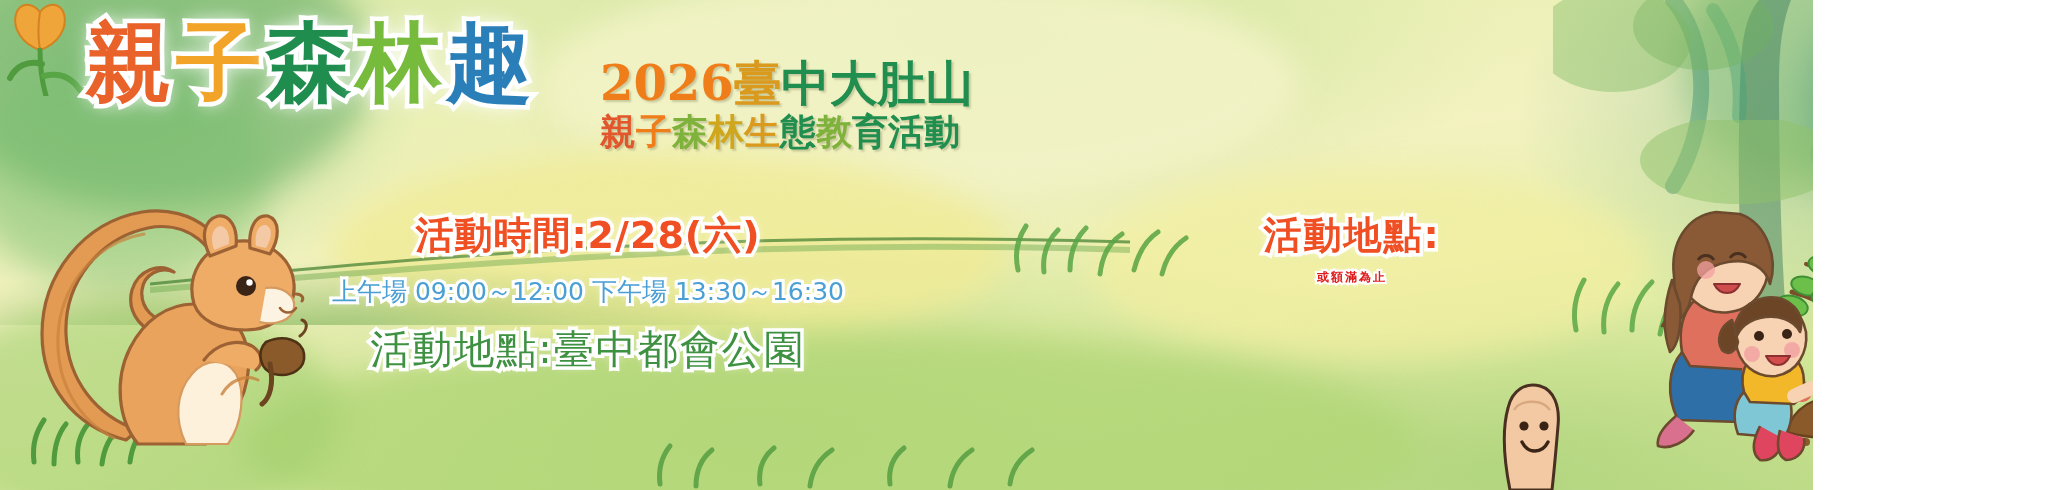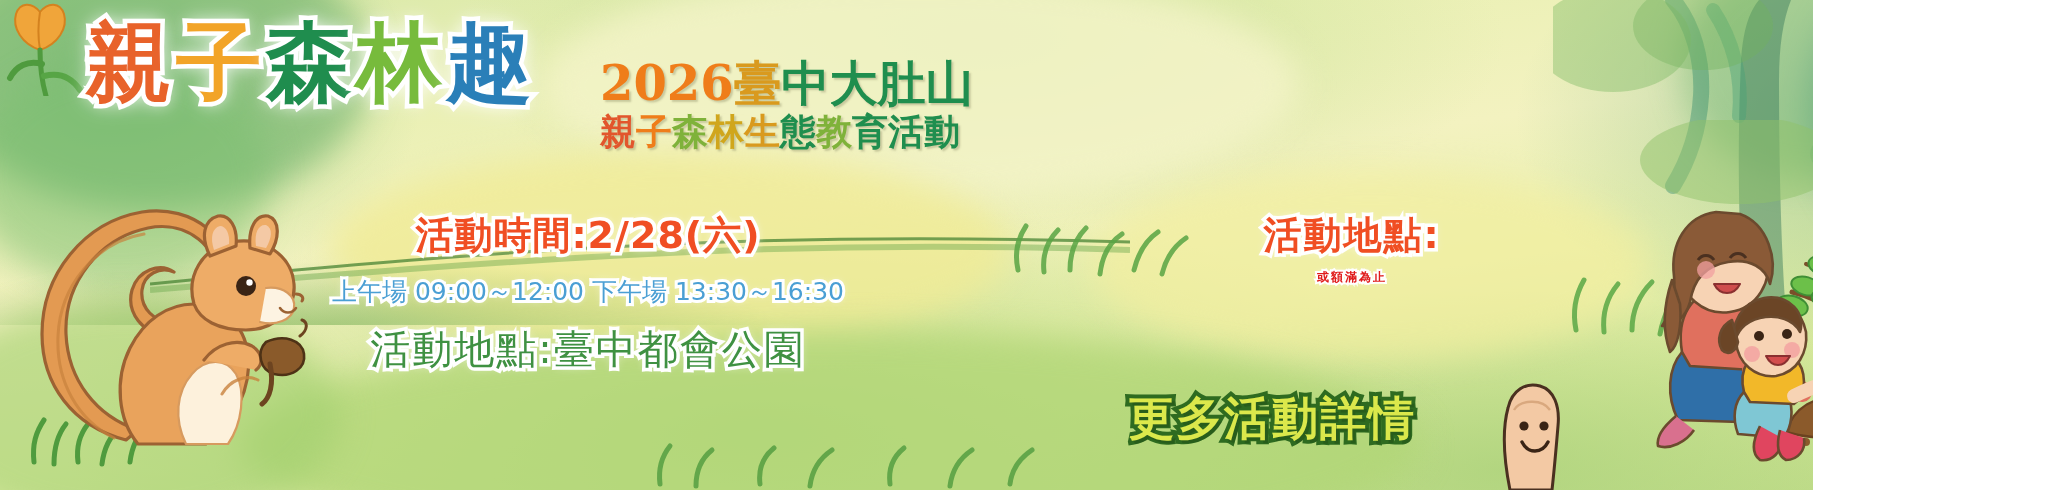--- a/index.html
+++ b/index.html
@@ -339,21 +339,20 @@
     <div class="line l-time">活動時間:2/28(六)</div>
     <div class="line l-sessions">上午場  09:00～12:00  下午場  13:30～16:30</div>
     <div class="line l-place">活動地點:臺中都會公園</div>
   </div>
 
   <div class="info-right">
     <div class="line l-reg-title">活動地點:</div>
     <div class="line l-note">或額滿為止</div>
   </div>
 
-  <div class="l-cta">更多活動詳情</div>
 
   <svg class="finger" viewBox="0 0 105 108">
     <g stroke="#4a3020" stroke-width="3" stroke-linejoin="round">
       <path d="M30 108 C 24 78, 22 48, 28 26 C 32 8, 46 0, 60 4 C 74 8, 80 24, 78 44
                C 76 68, 74 90, 72 108 Z" fill="#f3c9a4"></path>
       <path d="M34 28 C 40 18, 62 16, 70 28" fill="none" stroke="#d9a87e" stroke-width="2.4"></path>
       <circle cx="44" cy="44" r="4.6" fill="#3a2415" stroke="none"></circle>
       <circle cx="64" cy="44" r="4.6" fill="#3a2415" stroke="none"></circle>
       <path d="M42 60 C 48 72, 62 72, 68 60" fill="none" stroke="#3a2415" stroke-width="3.4" stroke-linecap="round"></path>
     </g>

